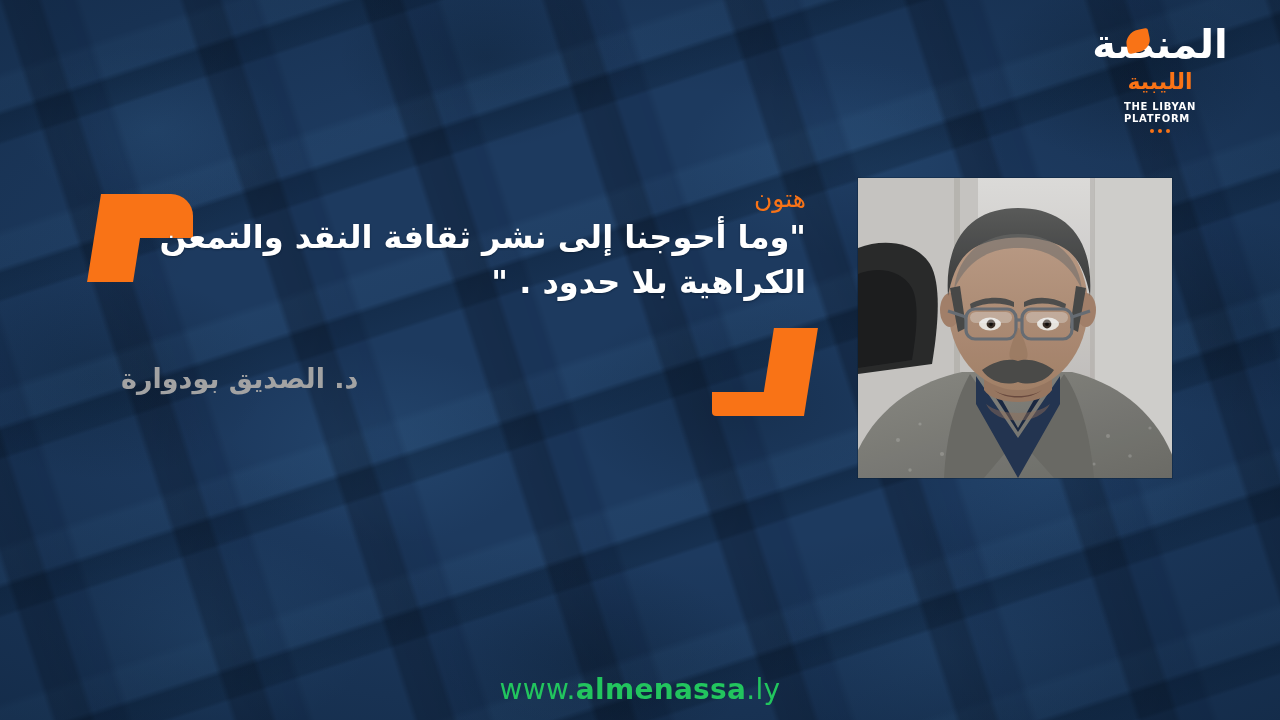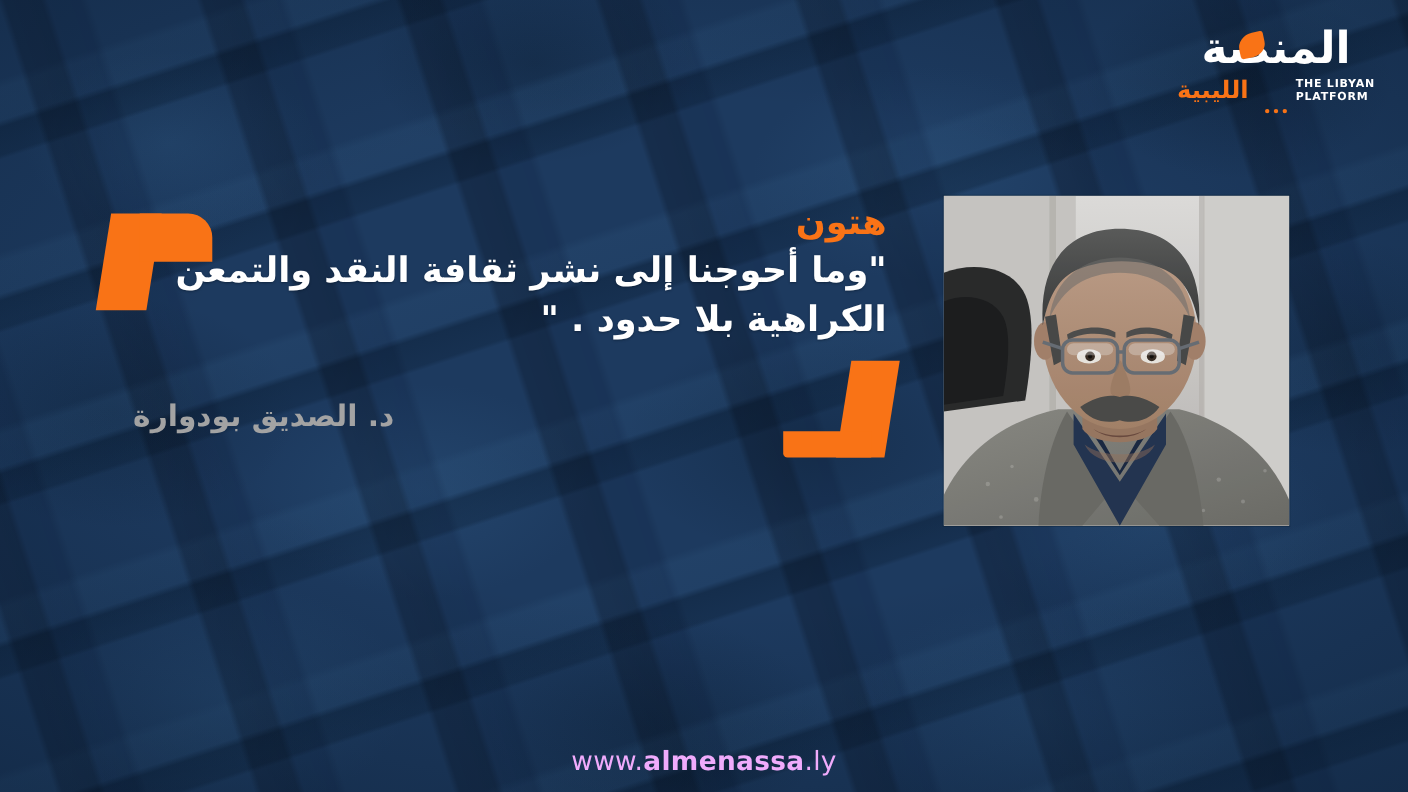--- a/index.html
+++ b/index.html
@@ -106,23 +106,24 @@
     left: 56px;
     width: 24px;
     height: 22px;
     background: #f97316;
     border-radius: 60% 10% 55% 12%;
     transform: rotate(-12deg);
   }
   .logo-row {
     display: flex;
     align-items: center;
-    justify-content: space-between;
+    justify-content: flex-end;
     gap: 8px;
     margin-top: 3px;
+    flex-direction: column;
   }
   .logo-ar-sub {
     font-size: 22px;
     font-weight: 700;
     color: #f97316;
     direction: rtl;
     line-height: 1;
   }
   .logo-en {
     text-align: left;
@@ -210,22 +211,22 @@
 
   #quote-text-wrap {
     position: absolute;
     right: 6px;
     top: 0;
     width: 660px;
     direction: rtl;
     text-align: right;
   }
   .tag {
-    font-size: 32px;
-    font-weight: 700;
+    font-size: 25px;
+    font-weight: 400;
     color: #f97316;
     line-height: 1.12;
     margin-bottom: 2px;
     white-space: nowrap;
   }
   .quote-line {
     font-size: 32px;
     font-weight: 700;
     color: #ffffff;
     line-height: 1.42;
@@ -256,22 +257,22 @@
   }
   #portrait svg { display: block; width: 100%; height: 100%; }
 
   
   #footer {
     position: absolute;
     left: 0;
     right: 0;
     bottom: 14px;
     text-align: center;
-    color: #f0abfc;
-    font-size: 24px;
+    color: #22c55e;
+    font-size: 28px;
     letter-spacing: .3px;
   }
   #footer .w { font-weight: 400; }
   #footer .b { font-weight: 700; }
   #footer .t { font-weight: 400; }
 </style>
 </head>
 <body>
 
 <div id="card">

